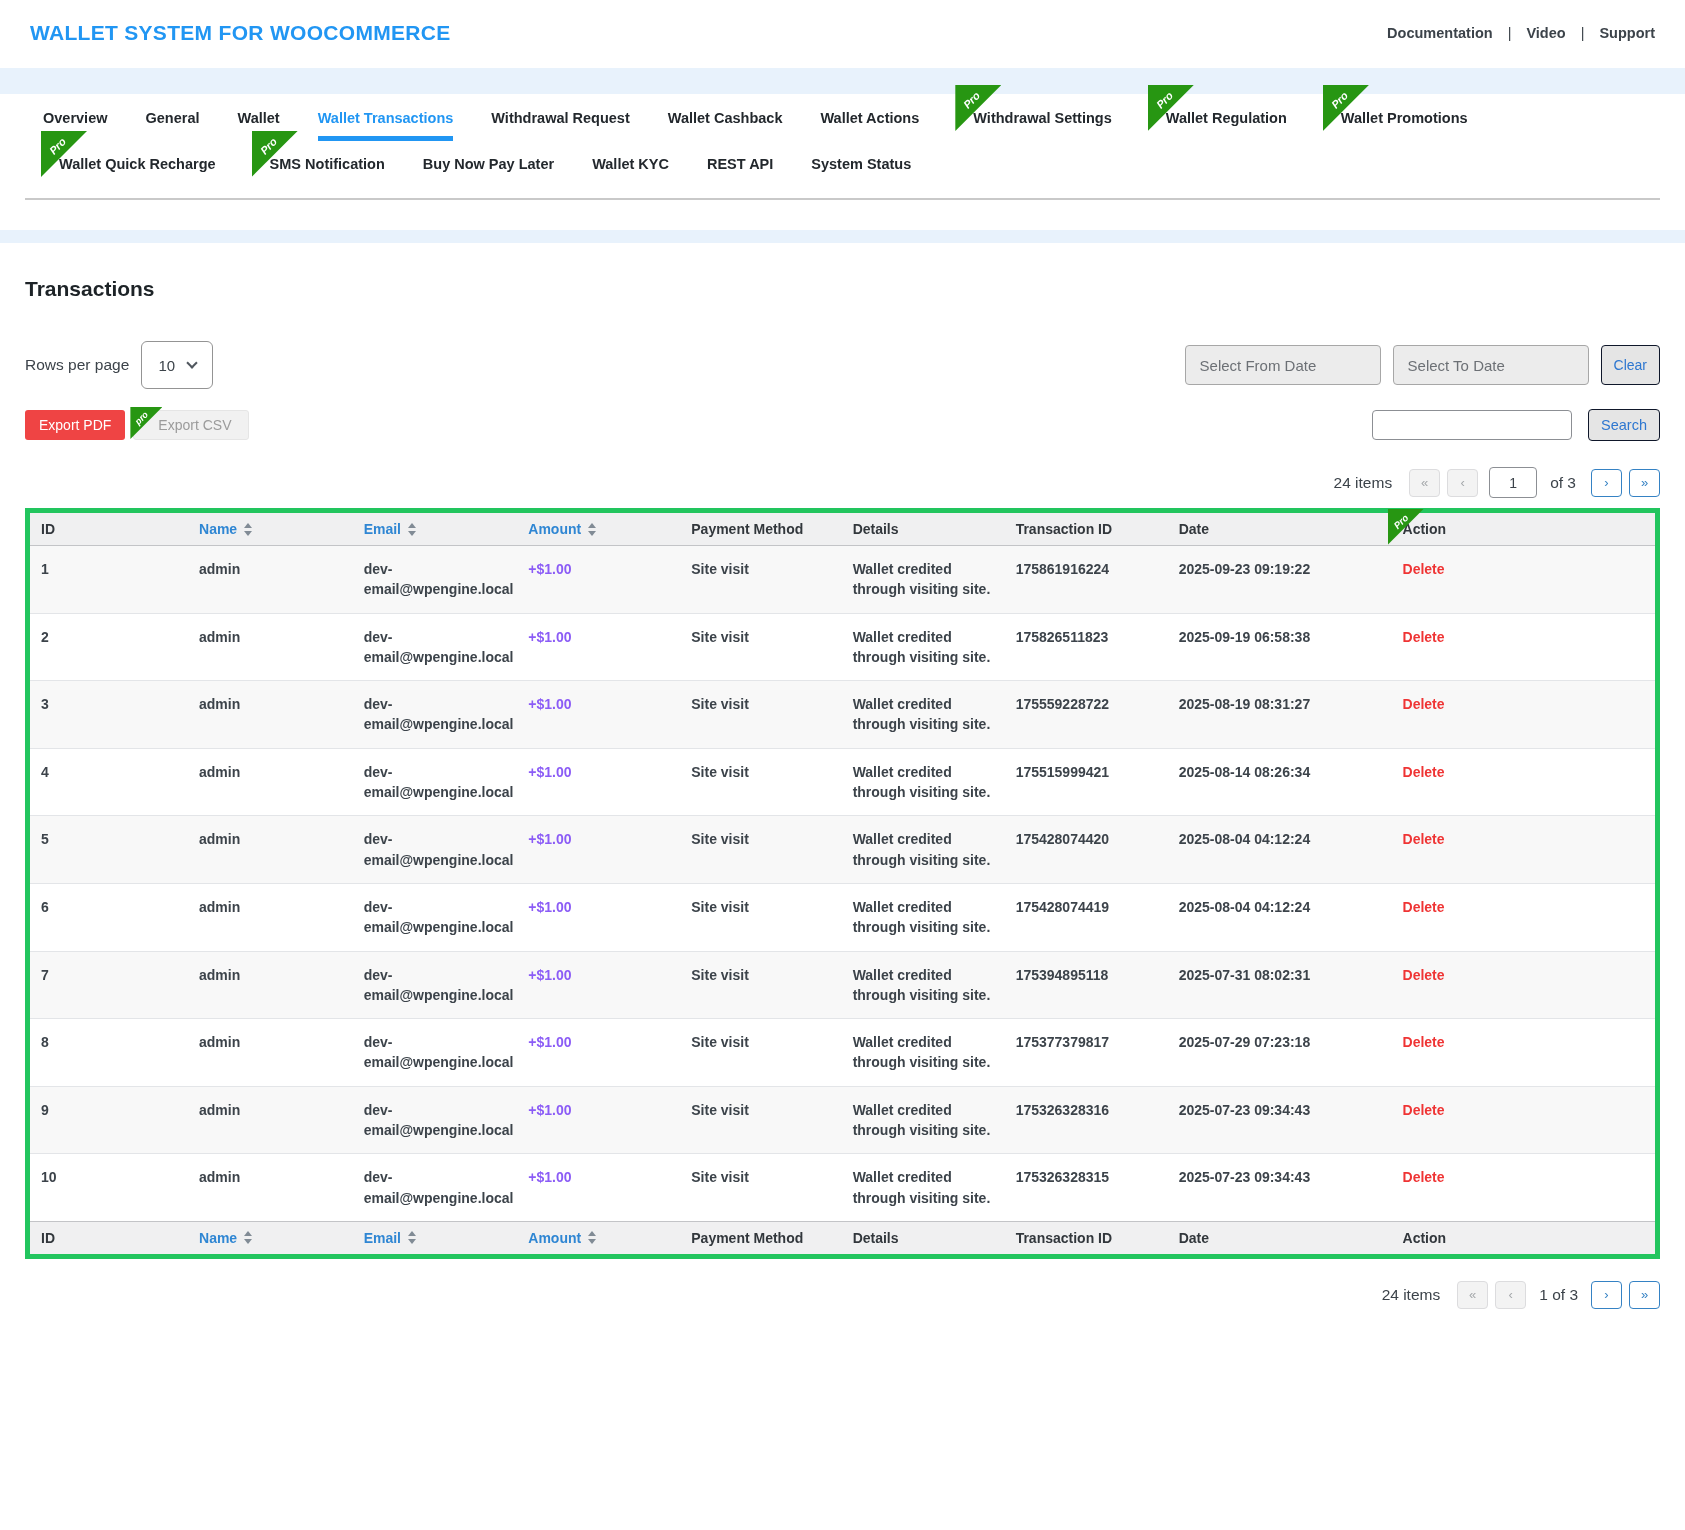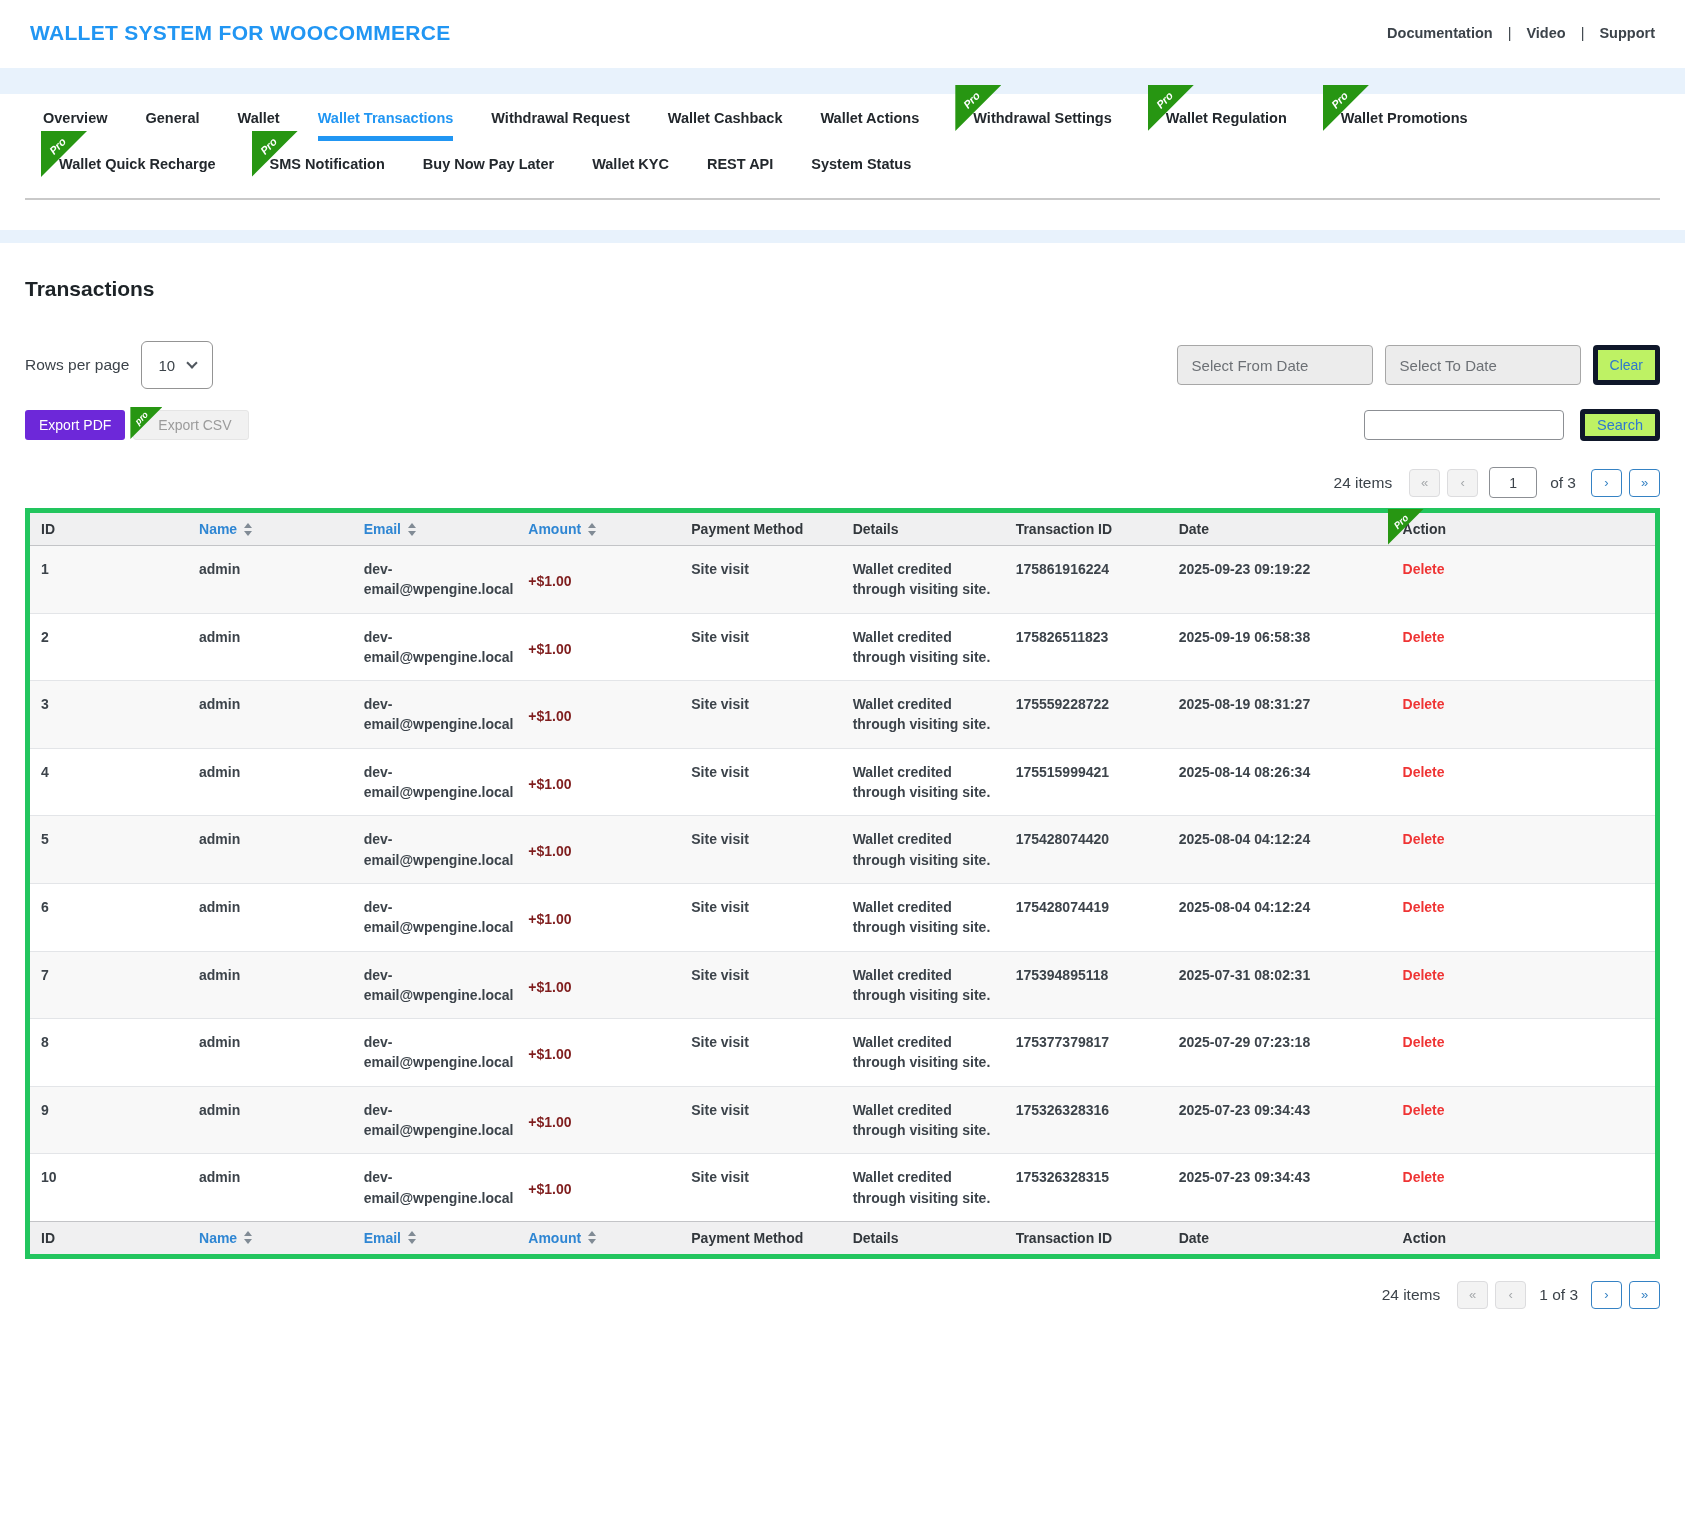--- a/index.html
+++ b/index.html
@@ -68,29 +68,29 @@
   }
   .chevron-down { display: inline-block; width: 8px; height: 8px; border-right: 2px solid #50575e; border-bottom: 2px solid #50575e; transform: rotate(45deg); margin-left: 13px; margin-top: -4px; }
 
   .date-filters { display: flex; align-items: flex-end; gap: 12px; }
   .date-input {
     width: 196px; height: 40px; background: #ececec; border: 1px solid #a7a7a7; border-radius: 4px;
     padding: 0 14px; font-size: 15px; color: #555; font-family: "Liberation Sans", sans-serif;
   }
   .date-input::placeholder { color: #6c7075; opacity: 1; }
   .btn-outline-blue {
-    background: #bef264; border: 5px solid #0f172a; color: #2e77d0;
+    background: #e5e5e5; border: 1px solid #0f172a; color: #2e77d0;
     border-radius: 4px; font-size: 14px; font-family: "Liberation Sans", sans-serif;
   }
   .clear-btn { height: 40px; padding: 0 12px; }
 
   .controls-row2 { display: flex; justify-content: space-between; align-items: center; margin-top: 20px; }
   .export-group { display: flex; align-items: center; gap: 8px; }
   .export-pdf {
-    background: #6d28d9; color: #fff; border: none; border-radius: 3px;
+    background: #ef4444; color: #fff; border: none; border-radius: 3px;
     height: 30px; padding: 0 14px; font-size: 14px; font-family: "Liberation Sans", sans-serif;
   }
   .export-csv {
     position: relative; background: #f1f1f1; color: #9b9b9b; border: 1px solid #e5e5e5; border-radius: 3px;
     height: 30px; padding: 0 16px 0 24px; font-size: 14px; font-family: "Liberation Sans", sans-serif;
   }
   .search-group { display: flex; align-items: center; gap: 16px; }
   .search-input { width: 200px; height: 30px; border: 1px solid #8c8f94; border-radius: 4px; padding: 0 8px; font-size: 14px; }
   .search-btn { height: 32px; padding: 0 12px; font-size: 14.5px; }
 
@@ -126,21 +126,21 @@
   }
   .tx-table tbody tr { border-bottom: 1px solid #e3e5e8; }
   .tx-table tbody tr:nth-child(odd) { background: #f8f8f8; }
   .tx-table tbody tr:nth-child(even) { background: #ffffff; }
   .col-1 { width: 10.4%; } .col-2 { width: 10.1%; } .col-3 { width: 10.1%; }
   .col-4 { width: 10.0%; } .col-5 { width: 9.9%; }  .col-6 { width: 10.0%; }
   .col-7 { width: 10.0%; } .col-8 { width: 13.0%; } .col-9 { width: 16.5%; }
   .tx-table th.col-1, .tx-table td.col-1 { padding-left: 11px; }
   .tx-table th.col-9, .tx-table td.col-9 { padding-left: 14px; }
   .cell-email .cell-inner { width: 152px; overflow-wrap: anywhere; }
-  .cell-amount .cell-inner { color: #7f1d1d; margin-top: 12px; }
+  .cell-amount .cell-inner { color: #8b5cf6; }
   .delete-link { color: #ef3434; font-weight: bold; }
   .th-wrap { position: relative; display: inline-flex; align-items: center; }
   .sort-icon { display: inline-flex; flex-direction: column; gap: 3px; margin-left: 7px; }
   .tri-up { width: 0; height: 0; border-left: 4px solid transparent; border-right: 4px solid transparent; border-bottom: 5px solid #818b95; }
   .tri-down { width: 0; height: 0; border-left: 4px solid transparent; border-right: 4px solid transparent; border-top: 5px solid #818b95; }
 </style>
 </head>
 <body>
 
 <header class="top-header" data-interactable="false">

